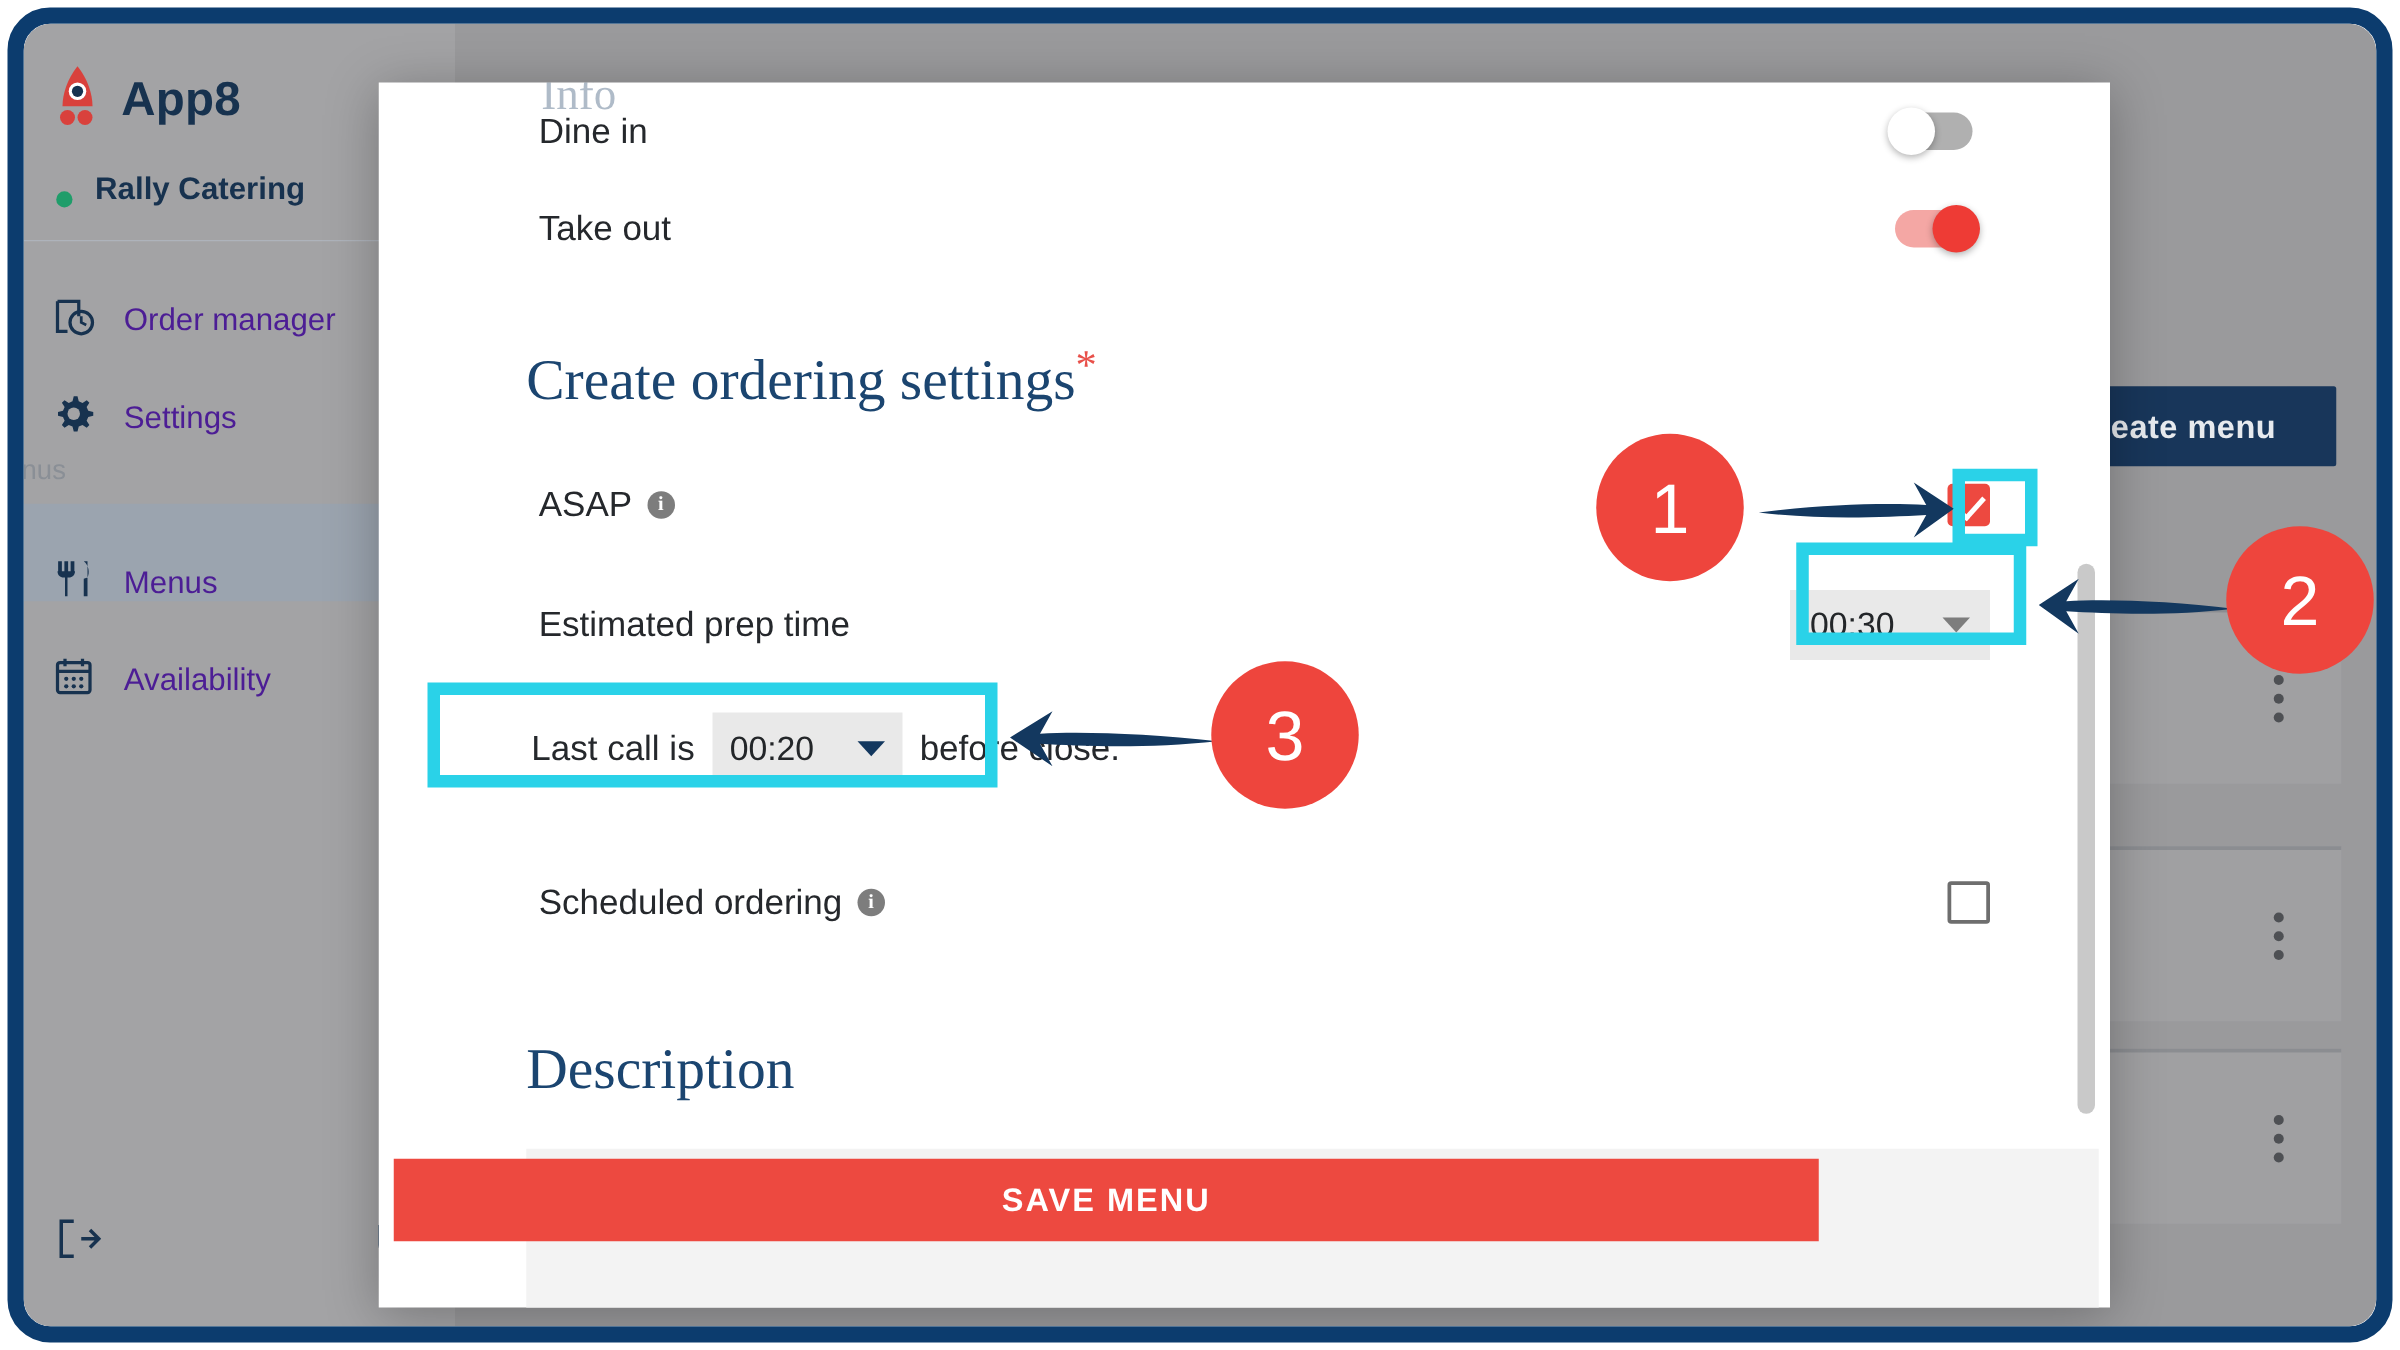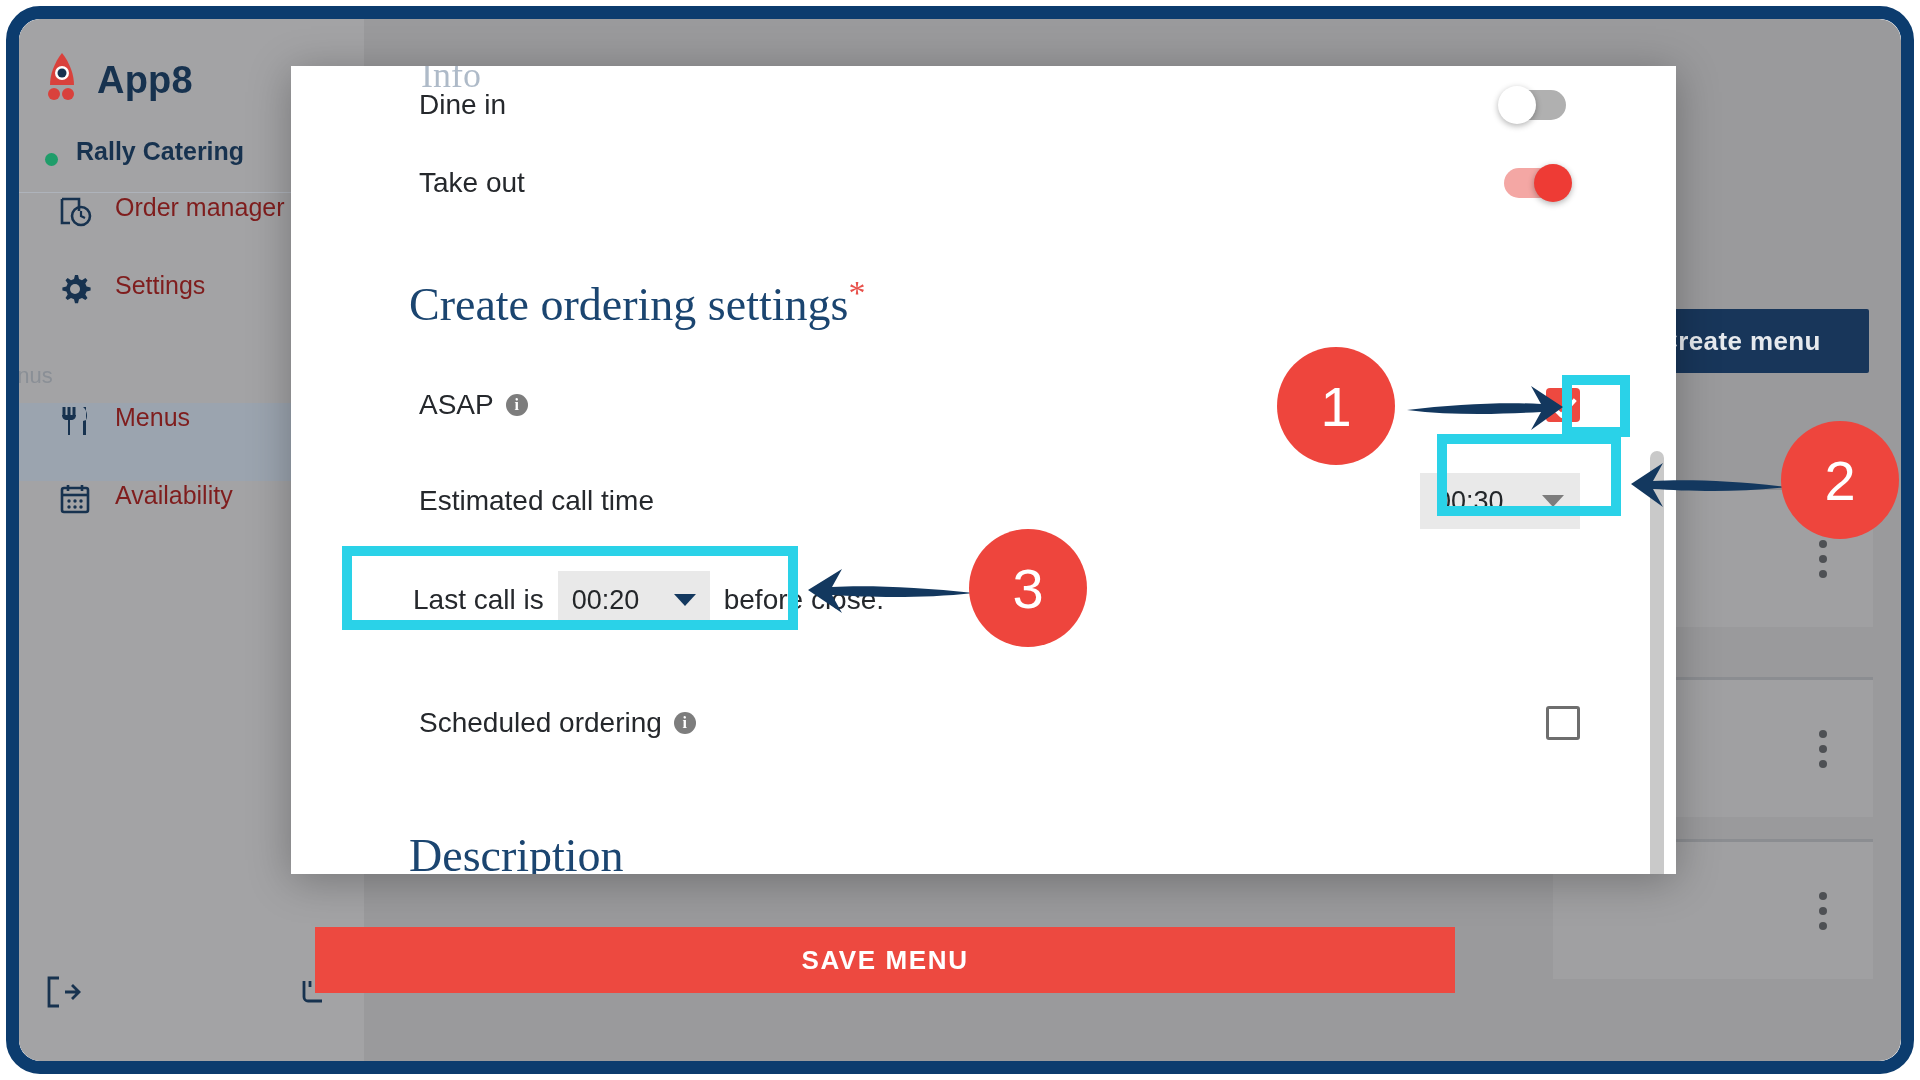--- a/index.html
+++ b/index.html
@@ -57,23 +57,23 @@
     border-bottom: 1px solid #aeb3bb;
   }
   .venue-dot {
     width: 13px; height: 13px; border-radius: 50%;
     background: #1f9d6a; flex: 0 0 auto;
   }
   #venue-row .venue-name {
     font-size: 25px; font-weight: 700; color: #17324f;
   }
   .nav-item {
-    display: flex; align-items: flex-start; gap: 22px;
-    height: 78px; padding-left: 38px;
-    color: #7f1d1d;
+    display: flex; align-items: flex-end; gap: 22px;
+    height: 78px; padding-left: 22px;
+    color: #4c1d95;
   }
   .nav-item .nav-label { font-size: 25px; }
   .nav-item.active { background: #9ba4af; }
   .nav-icon { width: 36px; height: 36px; flex: 0 0 auto;
               display: flex; align-items: center; justify-content: center; }
   .nav-icon svg { display: block; }
   #section-label {
     padding: 14px 0 14px 0px;
     font-size: 22px; color: #8a8f96; padding-left: -10px;
     margin-left: -14px;
@@ -121,22 +121,22 @@
   .bg-card .kebab {
     position: absolute; right: 46px; top: 50%;
     transform: translateY(-50%);
     display: flex; flex-direction: column; gap: 7px;
   }
   .kebab i { width: 8px; height: 8px; border-radius: 50%; background: #4e5054; display: block; }
 
   
   #modal {
     position: absolute;
-    left: 272px; top: 47px;
-    width: 1385px; height: 808px;
+    left: 284px; top: 47px;
+    width: 1385px; height: 980px;
     background: #ffffff;
     z-index: 10;
     box-shadow: 0 6px 40px rgba(0,0,0,.28);
     overflow: hidden;
   }
   #modal-scrollarea {
     position: absolute; inset: 0;
     padding: 0 60px;
   }
   #modal-ghost-title {
@@ -451,21 +451,21 @@
 
         <div class="setting-row" style="margin-top:26px">
           <span class="setting-label">
             <span>ASAP</span>
             <span class="info-icon">i</span>
           </span>
           <span class="checkbox checked"></span>
         </div>
 
         <div class="setting-row">
-          <span class="setting-label">Estimated call time</span>
+          <span class="setting-label">Estimated prep time</span>
           <span class="time-select" id="prep-select">
             <span>00:30</span>
             <span class="caret gray"></span>
           </span>
         </div>
 
         <div id="lastcall-row">
           <span>Last call is</span>
           <span class="time-select" id="lastcall-select">
             <span>00:20</span>

